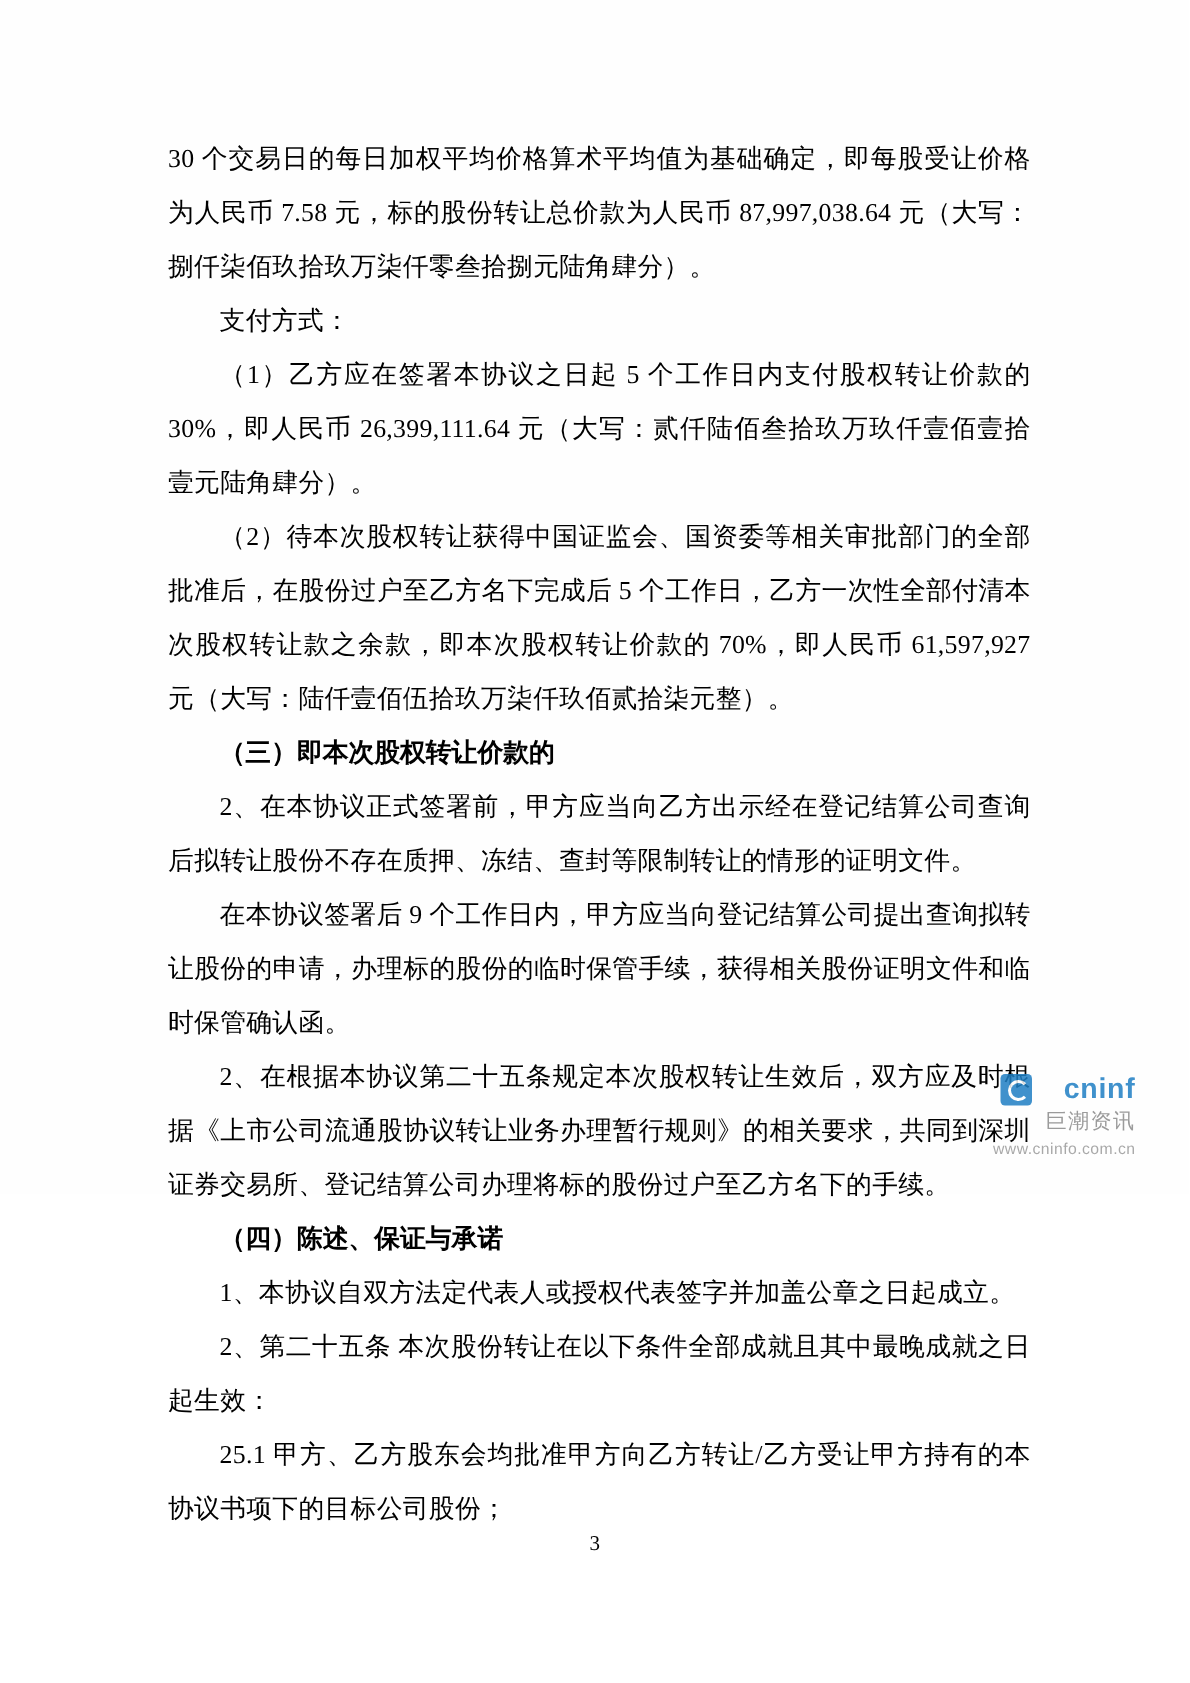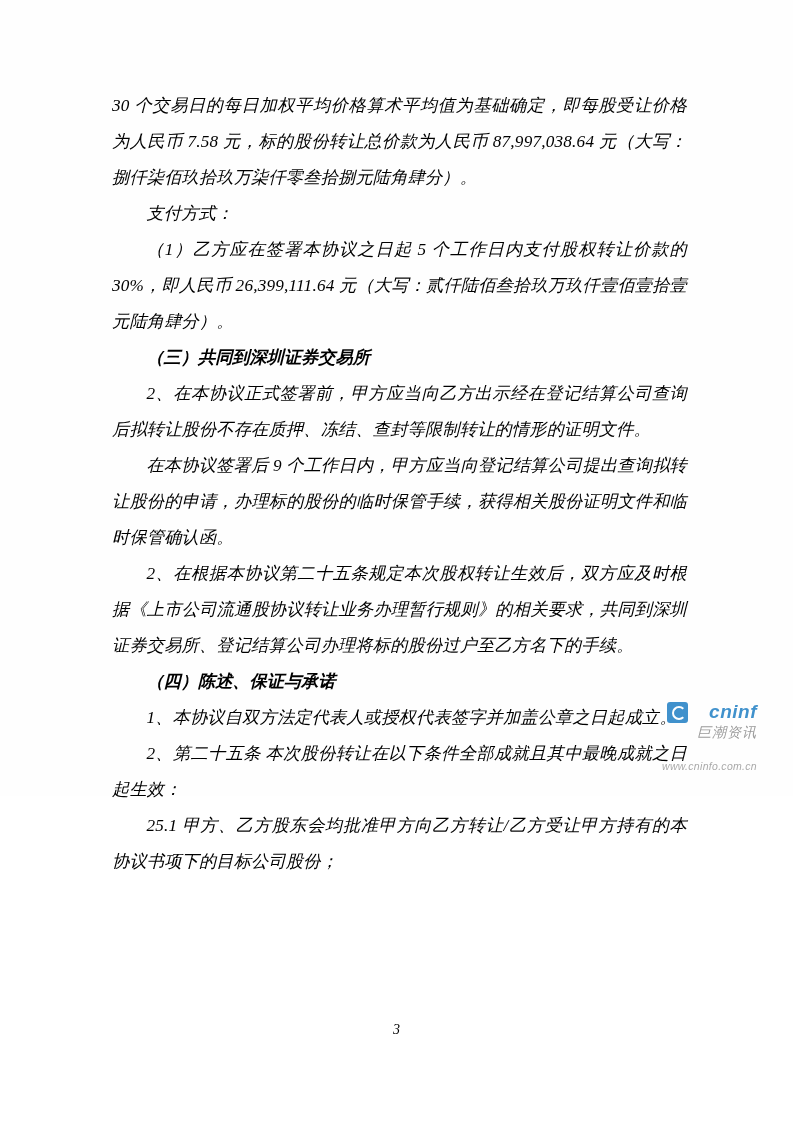--- a/index.html
+++ b/index.html
@@ -15,21 +15,20 @@
     position: relative;
     overflow: hidden;
   }
   .page {
     position: absolute;
     left: 0;
     top: 0;
     width: 793px;
     height: 796px;
     background: #fefefe;
-    font-style: italic;
   }
   .content {
     position: absolute;
     left: 112px;
     top: 88px;
     width: 575px;
   }
   .para {
     font-size: 17.2px;
     line-height: 36px;
@@ -60,21 +59,20 @@
   .logo {
     position: absolute;
     right: 36px;
     bottom: 24px;
     width: 140px;
     text-align: right;
     opacity: 0.85;
   }
   .logo-row {
     display: flex;
-    align-items: center;
     justify-content: flex-end;
     gap: 21px;
   }
   .logo-mark {
     width: 21px;
     height: 21px;
     border-radius: 3px;
     background: #1f7fc4;
     display: inline-block;
     position: relative;
@@ -101,34 +99,35 @@
     font-family: "Liberation Sans", sans-serif;
     font-size: 14px;
     color: #8a8a8a;
     margin-top: 1px;
     letter-spacing: 1px;
   }
   .logo-url {
     font-family: "Liberation Sans", sans-serif;
     font-size: 10.5px;
     color: #9a9a9a;
-    margin-top: 18px;
+    margin-top: 3px;
     letter-spacing: 0.3px;
   }
 </style>
 </head>
 <body>
 
 <div class="page">
 
   <div class="content">
     <p class="para">30 个交易日的每日加权平均价格算术平均值为基础确定，即每股受让价格为人民币 7.58 元，标的股份转让总价款为人民币 87,997,038.64 元（大写：捌仟柒佰玖拾玖万柒仟零叁拾捌元陆角肆分）。</p>
     <p class="para indent">支付方式：</p>
     <p class="para indent">（1）乙方应在签署本协议之日起 5 个工作日内支付股权转让价款的 30%，即人民币 26,399,111.64 元（大写：贰仟陆佰叁拾玖万玖仟壹佰壹拾壹元陆角肆分）。</p>
-    <p class="heading">（三）共同到深圳证券交易所</p>
+    <p class="para indent">（2）待本次股权转让获得中国证监会、国资委等相关审批部门的全部批准后，在股份过户至乙方名下完成后 5 个工作日，乙方一次性全部付清本次股权转让款之余款，即本次股权转让价款的 70%，即人民币 61,597,927 元（大写：陆仟壹佰伍拾玖万柒仟玖佰贰拾柒元整）。</p>
+    <p class="heading">（三）即本次股权转让价款的</p>
     <p class="para indent">2、在本协议正式签署前，甲方应当向乙方出示经在登记结算公司查询后拟转让股份不存在质押、冻结、查封等限制转让的情形的证明文件。</p>
     <p class="para indent">在本协议签署后 9 个工作日内，甲方应当向登记结算公司提出查询拟转让股份的申请，办理标的股份的临时保管手续，获得相关股份证明文件和临时保管确认函。</p>
     <p class="para indent">2、在根据本协议第二十五条规定本次股权转让生效后，双方应及时根据《上市公司流通股协议转让业务办理暂行规则》的相关要求，共同到深圳证券交易所、登记结算公司办理将标的股份过户至乙方名下的手续。</p>
     <p class="heading">（四）陈述、保证与承诺</p>
     <p class="para indent">1、本协议自双方法定代表人或授权代表签字并加盖公章之日起成立。</p>
     <p class="para indent">2、第二十五条  本次股份转让在以下条件全部成就且其中最晚成就之日起生效：</p>
     <p class="para indent">25.1  甲方、乙方股东会均批准甲方向乙方转让/乙方受让甲方持有的本协议书项下的目标公司股份；</p>
   </div>
 
   <div class="pagenum">3</div>

